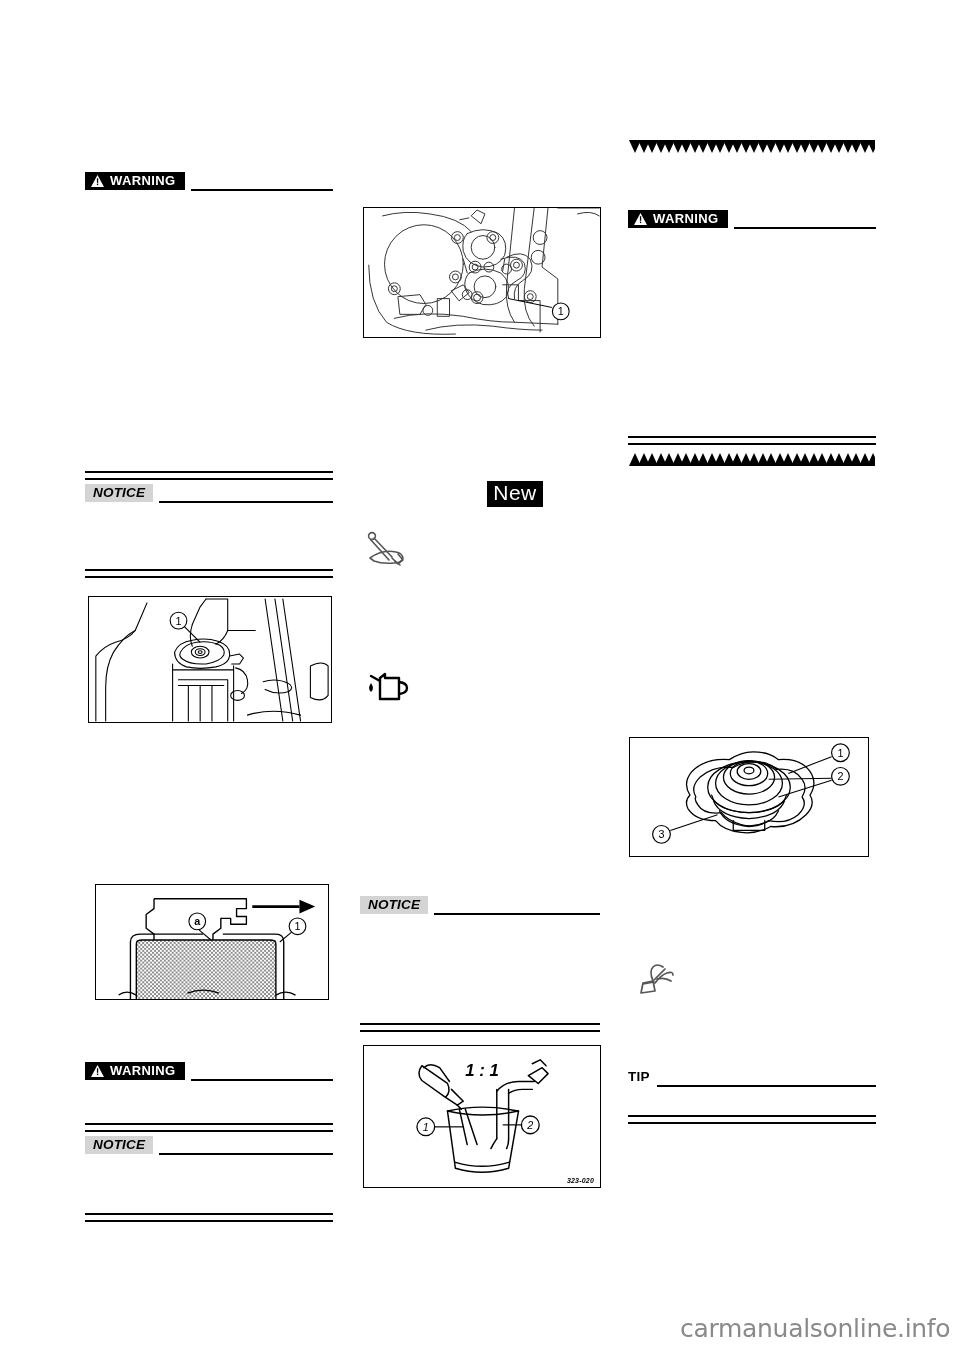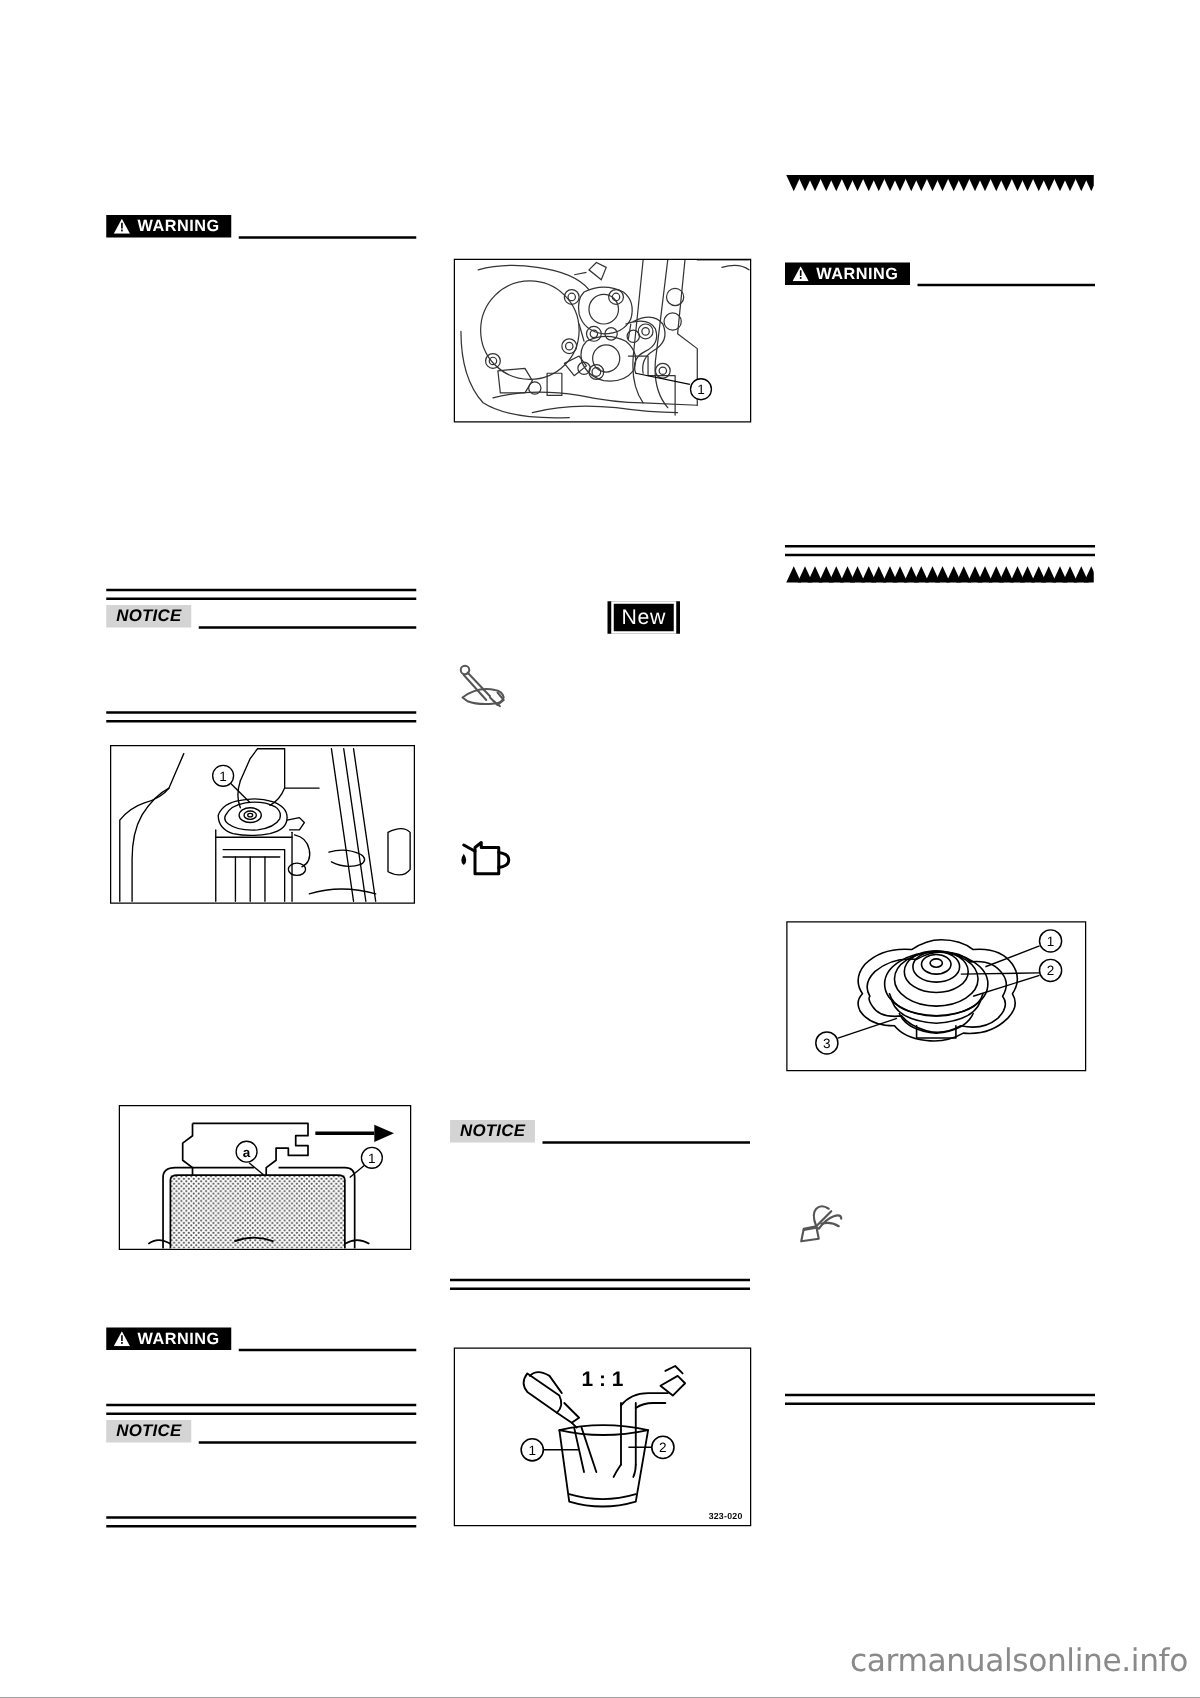--- a/index.html
+++ b/index.html
@@ -53,21 +53,21 @@
   .fig-id{position:absolute;right:6px;bottom:3px;font-size:7px;font-weight:bold;color:#000;letter-spacing:.2px;}
 
   
   .chip{position:absolute;background:#fff;overflow:hidden;}
   .chip svg{display:block;width:100%;height:100%;}
 
   
   .newtag{
     position:absolute;background:#000;color:#fff;
     display:flex;align-items:center;justify-content:center;
-    font-size:17px;letter-spacing:.5px;
+    font-size:21px;letter-spacing:.5px;
   }
   .newtag .inner{
     border:2px solid #fff;padding:0 6px 1px 6px;line-height:1.25;
     display:inline-block;
   }
 
   
   .footbar{position:absolute;background:#fff;}
   .pagenum{
     position:absolute;color:#000;font-weight:bold;font-size:25px;
@@ -340,21 +340,21 @@
       <span>NOTICE</span>
     </span>
     <span class="hdr-rule"></span>
   </div>
   <div class="band" style="left:360px;top:922px;width:240px;height:8px;"></div>
   <div class="rules" style="left:360px;top:1022px;width:240px;height:12px;">
     <div class="r" style="top:1px;"></div>
     <div class="r" style="top:8px;"></div>
   </div>
 
-  <div class="fig" style="left:363px;top:1078px;width:238px;height:143px;">
+  <div class="fig" style="left:363px;top:1045px;width:238px;height:143px;font-style:italic;">
     <svg viewBox="0 0 238 143">
       <g fill="none" stroke="#000" stroke-width="1.5" stroke-linejoin="round" stroke-linecap="round">
 
         <path d="M84 66 Q119 58 156 66 L146 124 Q119 132 92 124 Z"></path>
         <path d="M84 66 Q119 74 156 66"></path>
         <path d="M92 118 Q119 126 146 118"></path>
 
         <path d="M58 20 Q52 28 58 35 L82 52 Q88 46 84 38 Z"></path>
         <path d="M60 22 Q66 16 76 22 L86 36"></path>
         <path d="M82 52 L94 60 L100 56 L88 44"></path>
@@ -527,20 +527,26 @@
         <path d="M10 36 L12 26 L22 24 L24 34 Z"></path>
         <path d="M12 27 L23 25"></path>
         <path d="M22 24 Q18 14 22 10 Q26 6 32 10"></path>
         <path d="M24 26 Q30 18 36 16 Q42 14 42 18"></path>
         <path d="M26 22 Q34 20 40 24"></path>
         <path d="M23 23 L34 12"></path>
       </g>
     </svg>
   </div>
 
+  <div class="alerthdr" style="left:628px;top:1068px;width:248px;height:26px;">
+    <span class="tipbox">
+      <span>TIP</span>
+    </span>
+    <span class="hdr-rule"></span>
+  </div>
   <div class="band" style="left:628px;top:1094px;width:248px;height:8px;"></div>
   <div class="rules" style="left:628px;top:1114px;width:248px;height:12px;">
     <div class="r" style="top:1px;"></div>
     <div class="r" style="top:8px;"></div>
   </div>
 
   <div class="footbar" style="left:88px;top:1273px;width:783px;height:32px;"></div>
 
   <div class="watermark" style="left:680px;top:1314px;">carmanualsonline.info</div>
 

